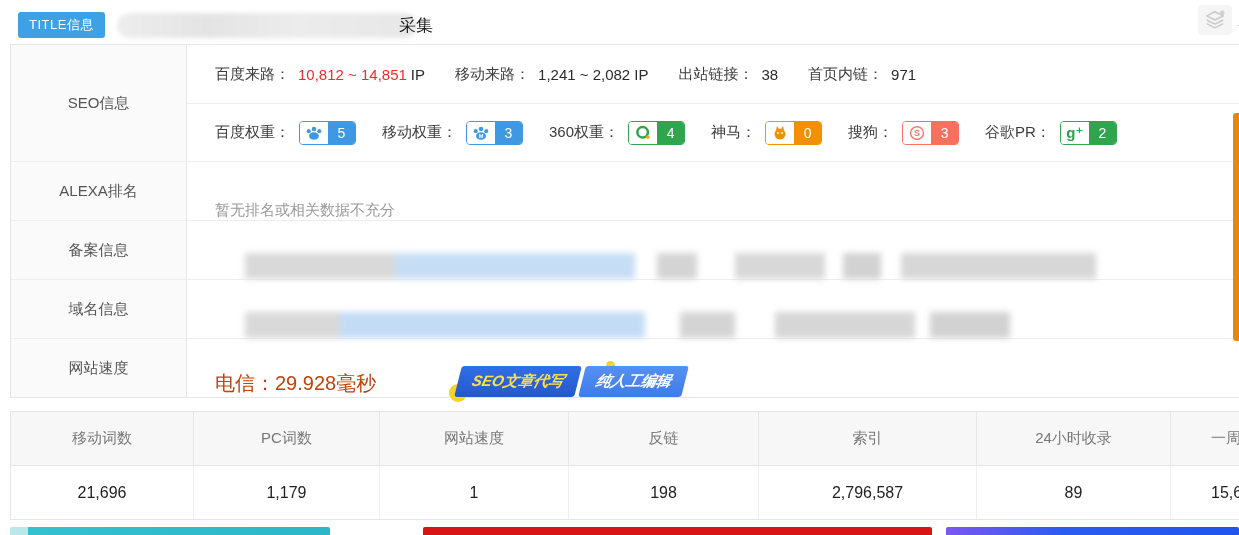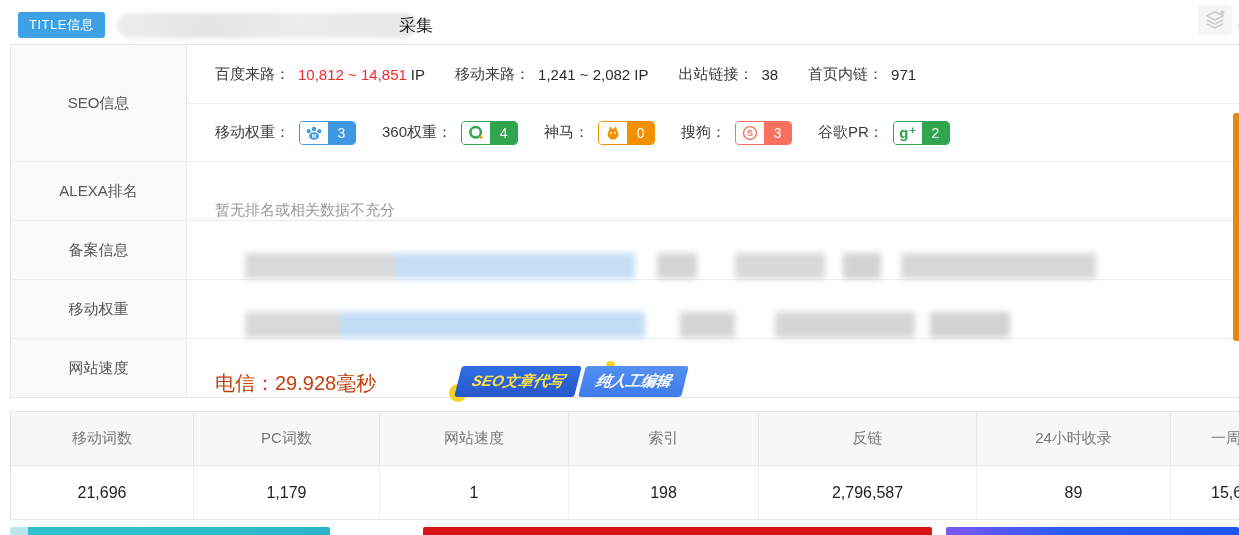--- a/index.html
+++ b/index.html
@@ -109,20 +109,34 @@
           <span class="k">出站链接：</span>
           <span class="v">38</span>
         </span>
         <span class="kv">
           <span class="k">首页内链：</span>
           <span class="v">971</span>
         </span>
       </div>
       <div class="subrow">
         <span class="wkv">
+          <span class="k">百度权重：</span>
+          <span class="badge b-blue">
+            <span class="ico">
+              <svg width="18" height="18" viewBox="0 0 24 24" fill="#3f98e2">
+                <circle cx="5" cy="9.5" r="2.7"></circle>
+                  <circle cx="12" cy="6.8" r="3"></circle>
+                  <circle cx="19" cy="9.5" r="2.7"></circle>
+                <ellipse cx="12" cy="16" rx="6.6" ry="5"></ellipse>
+              </svg>
+            </span>
+            <span class="num">5</span>
+          </span>
+        </span>
+        <span class="wkv">
           <span class="k">移动权重：</span>
           <span class="badge b-blue">
             <span class="ico">
               <svg width="18" height="18" viewBox="0 0 24 24" fill="#3f98e2">
                 <circle cx="5" cy="9.5" r="2.7"></circle>
                   <circle cx="12" cy="6.8" r="3"></circle>
                   <circle cx="19" cy="9.5" r="2.7"></circle>
                 <ellipse cx="12" cy="16" rx="6.6" ry="5"></ellipse>
                 <text x="12" y="18.6" font-size="7.5" fill="#fff" text-anchor="middle" font-weight="bold">M</text>
               </svg>
@@ -201,21 +215,21 @@
         <span class="mb" style="width:90px;background:#d8d8d8"></span>
         <span class="mb" style="width:18px"></span>
         <span class="mb" style="width:38px;background:#d2d2d2"></span>
         <span class="mb" style="width:20px"></span>
         <span class="mb" style="width:195px;background:#d7d7d7"></span>
       </div>
     </div>
   </div>
 
   <div class="t1-row">
-    <div class="t1-label h58">移动权重</div>
+    <div class="t1-label h58">域名信息</div>
     <div class="t1-content h58">
       <div class="mosaic" style="margin-left:30px">
         <span class="mb" style="width:95px;background:#d9d9d9"></span>
         <span class="mb" style="width:305px;background:#c3dcf6"></span>
         <span class="mb" style="width:35px"></span>
         <span class="mb" style="width:55px;background:#d4d4d4"></span>
         <span class="mb" style="width:40px"></span>
         <span class="mb" style="width:140px;background:#d6d6d6"></span>
         <span class="mb" style="width:15px"></span>
         <span class="mb" style="width:80px;background:#d2d2d2"></span>
@@ -234,22 +248,22 @@
         <span class="pseg pseg2">纯人工编辑</span>
       </div>
     </div>
   </div>
 </div>
 
 <div class="t2">
   <div class="t2-hcell">移动词数</div>
   <div class="t2-hcell">PC词数</div>
   <div class="t2-hcell">网站速度</div>
+  <div class="t2-hcell">反链</div>
   <div class="t2-hcell">索引</div>
-  <div class="t2-hcell">反链</div>
   <div class="t2-hcell">24小时收录</div>
   <div class="t2-hcell col-last">一周收录</div>
 
   <div class="t2-vcell">21,696</div>
   <div class="t2-vcell">1,179</div>
   <div class="t2-vcell">1</div>
   <div class="t2-vcell">198</div>
   <div class="t2-vcell">2,796,587</div>
   <div class="t2-vcell">89</div>
   <div class="t2-vcell col-last">15,6</div>

